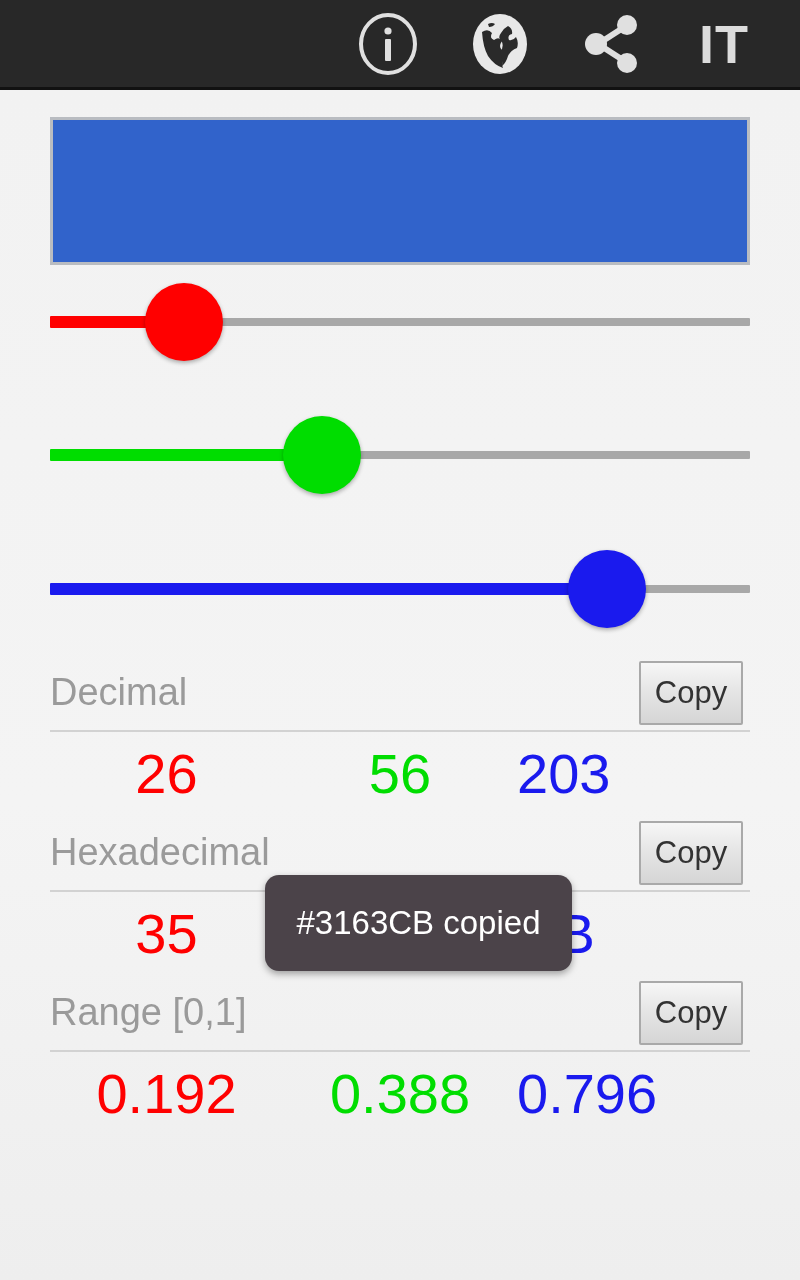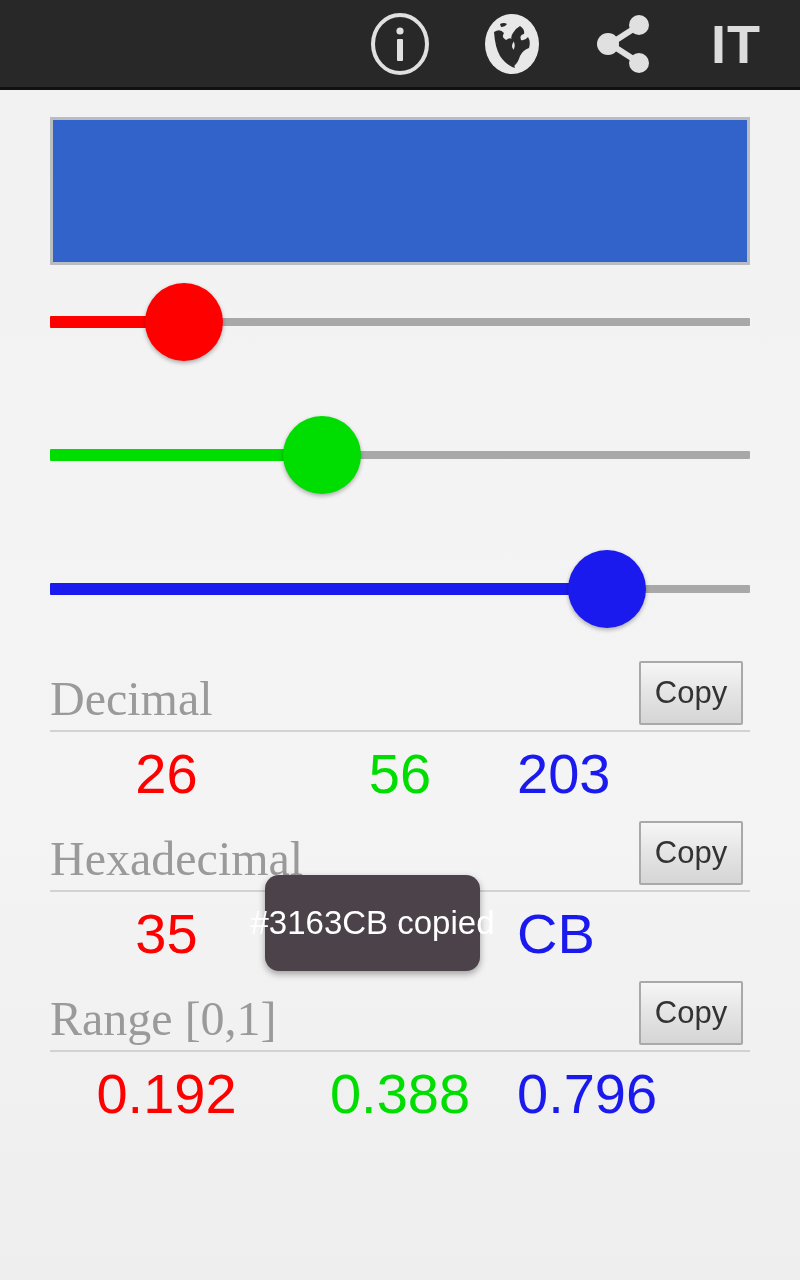--- a/index.html
+++ b/index.html
@@ -20,21 +20,21 @@
     position: absolute;
     left: 0; top: 0;
     width: 800px;
     height: 90px;
     background: linear-gradient(to bottom, #2d2d2d 0%, #282828 50%, #222222 100%);
     border-bottom: 3px solid #111111;
     box-sizing: border-box;
     display: flex;
     align-items: center;
     justify-content: flex-end;
-    padding-right: 8px;
+    padding-right: 20px;
   }
   .ab-item {
     width: 112px;
     height: 86px;
     display: flex;
     align-items: center;
     justify-content: center;
     flex: 0 0 auto;
   }
   .ab-item svg { display: block; }
@@ -108,23 +108,23 @@
   #section-range   { top: 888px; }
 
   .sec-head {
     position: relative;
     height: 72px;
     margin: 0 50px;
   }
   .sec-label {
     position: absolute;
     left: 0; top: 12px;
-    font-size: 48px;
+    font-size: 38px;
     color: #9a9a9a;
-    font-family: Liberation Serif, serif;
+    font-family: Liberation Sans, sans-serif;
     line-height: 1.2;
     white-space: nowrap;
   }
   .copy-btn {
     position: absolute;
     right: 7px; top: 3px;
     width: 104px;
     height: 64px;
     box-sizing: border-box;
     background: linear-gradient(to bottom, #f6f6f6 0%, #e4e4e4 50%, #d5d5d5 100%);
@@ -161,21 +161,21 @@
   .value.v-g { left: 233px; width: 234px; text-align: center; color: #00cc00; }
   .value.v-b { left: 467px; width: 233px; text-align: left; color: #1a1aee; }
 
   #section-hex .value { font-size: 56px; }
 
   
   .toast {
     position: absolute;
     left: 265px;
     top: 875px;
-    width: 215px;
+    width: 307px;
     height: 96px;
     background: #4b4349;
     border-radius: 14px;
     display: flex;
     align-items: center;
     justify-content: center;
     box-shadow: 0 3px 7px rgba(0,0,0,0.35);
   }
   .toast-text {
     color: #ffffff;

